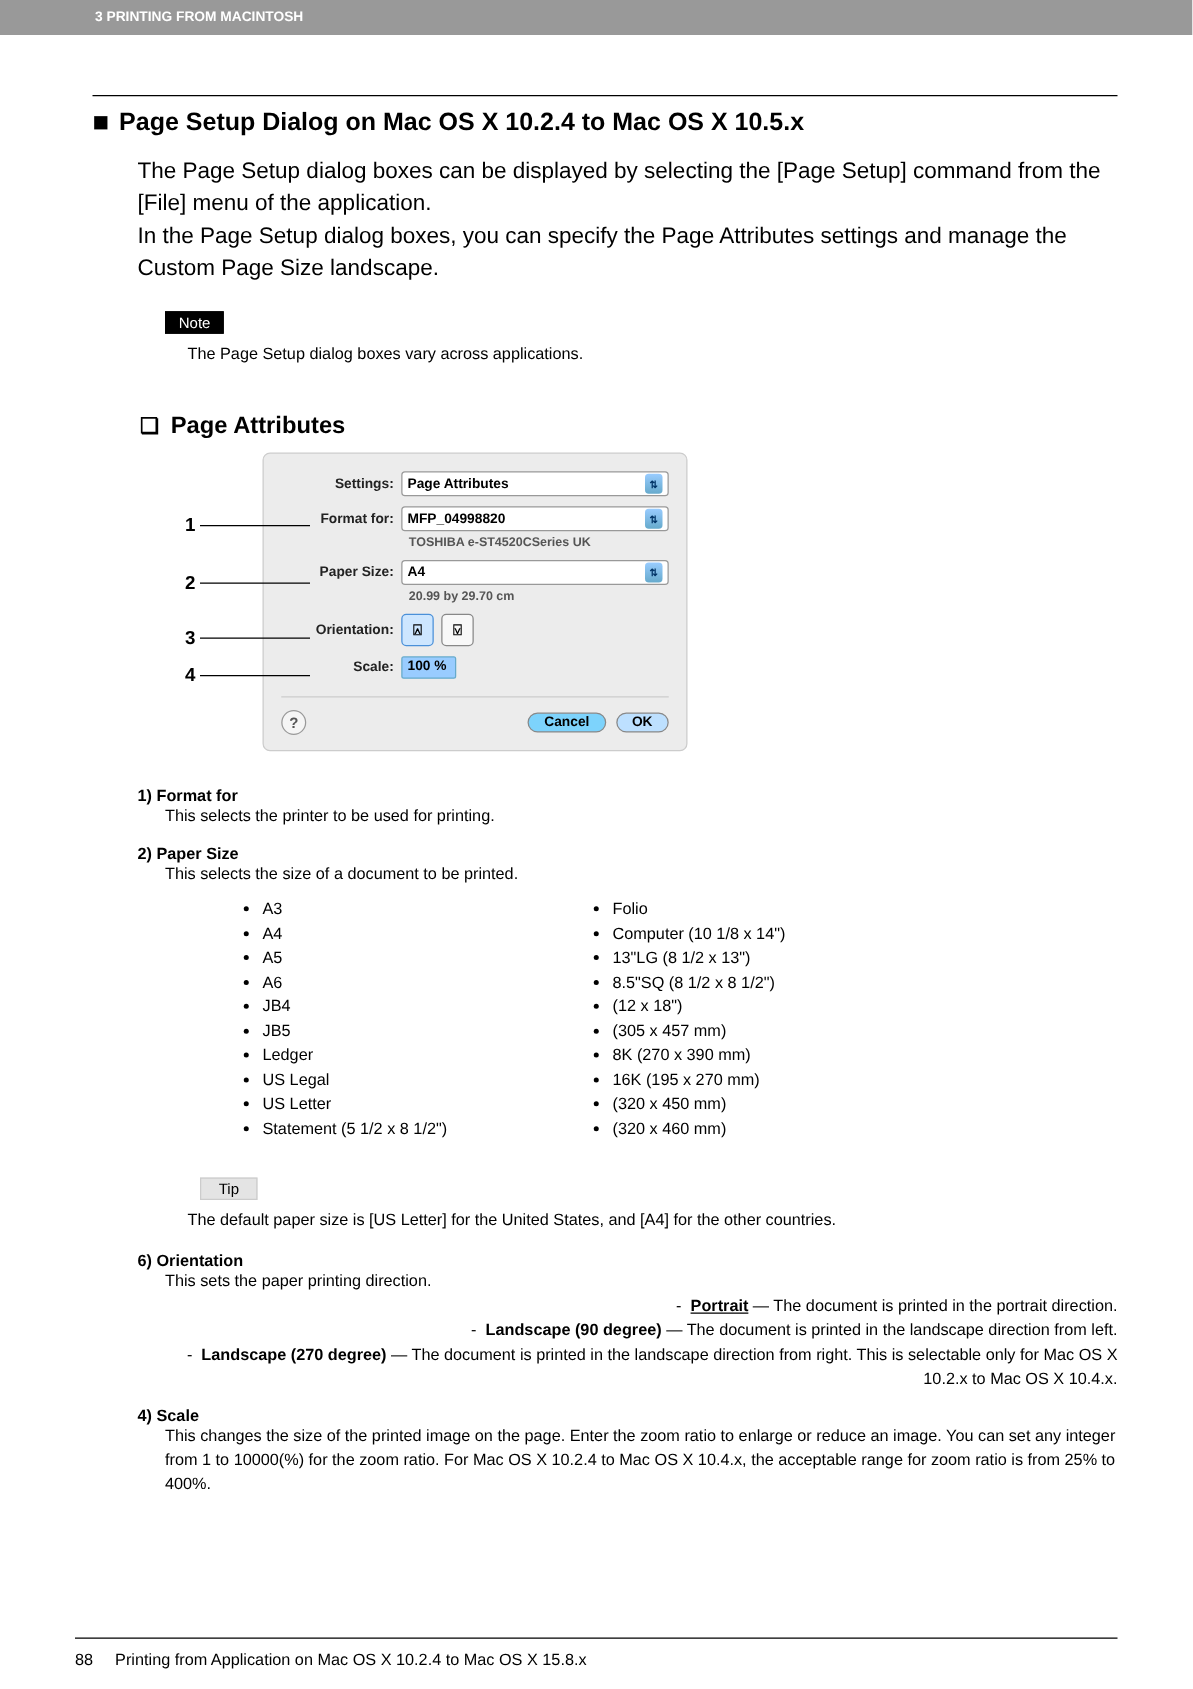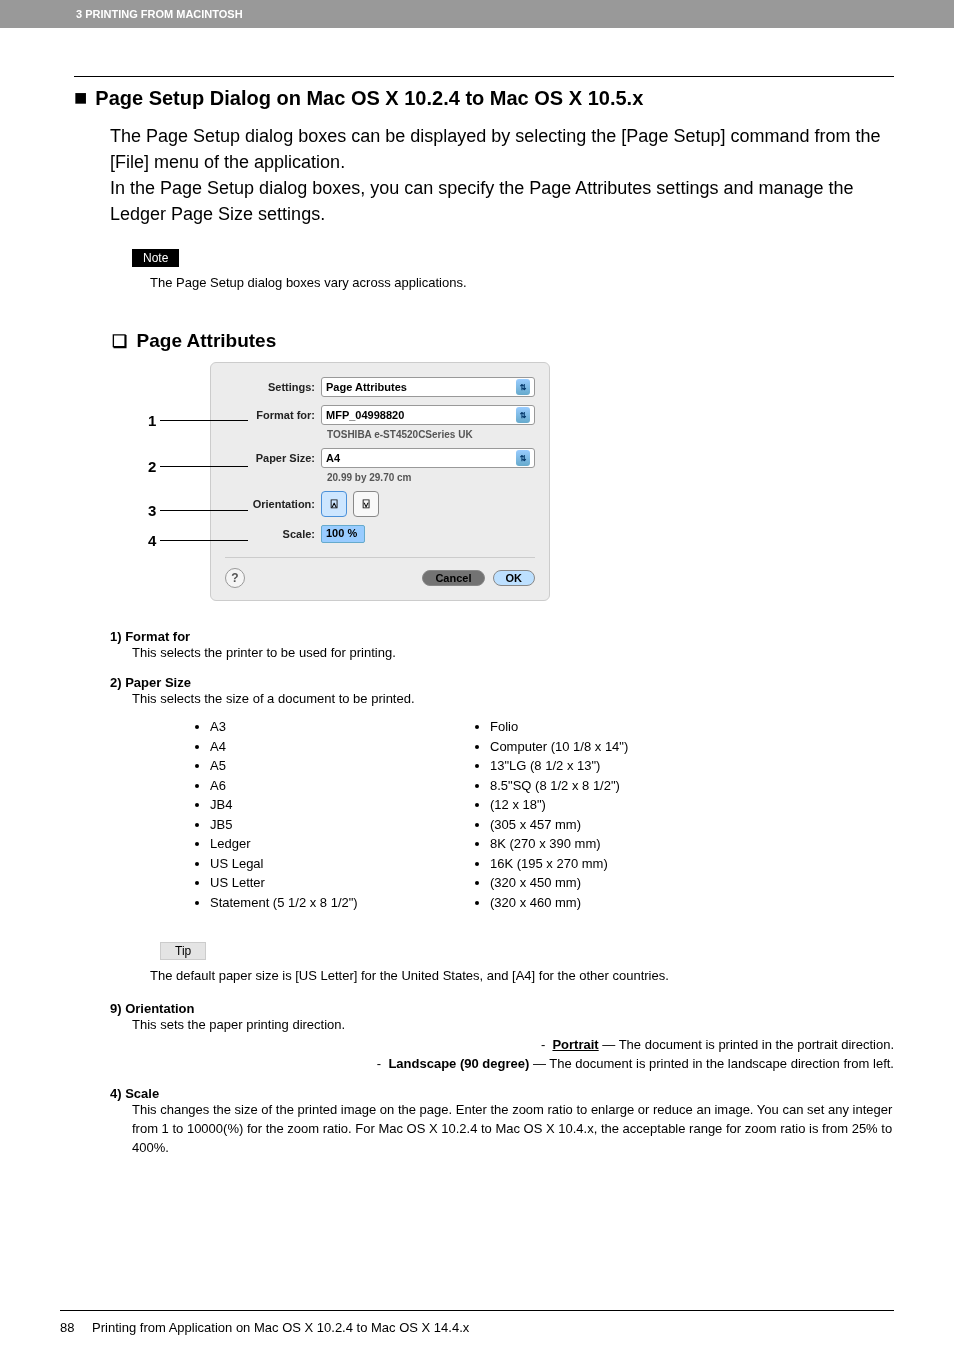--- a/index.html
+++ b/index.html
@@ -159,21 +159,21 @@
     display:flex; align-items:center; justify-content:center;
     font-size:12px;
     background:#f5f5f5;
     color:#555;
   }
   .btn {
     border:1px solid #888;
     border-radius:10px;
     padding:1px 12px;
     font-size:11px;
-    background:#737373;
+    background:#7dd3fc;
   }
   .btn.ok { background:#bde0ff; }
   .callouts {
     position:absolute;
     left:0;
     top:36px;
     font-size:15px;
     font-weight:bold;
   }
   .callouts div { position:absolute; display:flex; align-items:center; }
@@ -242,21 +242,21 @@
   <span>3 PRINTING FROM MACINTOSH</span>
 </div>
 
 <div class="content-wrap">
   <hr class="thin-rule">
   <div class="main-heading">
     <span class="sq">■</span>
     <span>Page Setup Dialog on Mac OS X 10.2.4 to Mac OS X 10.5.x</span>
   </div>
   <p class="intro-text">The Page Setup dialog boxes can be displayed by selecting the [Page Setup] command from the [File] menu of the application.</p>
-  <p class="intro-text" style="margin-top:0">In the Page Setup dialog boxes, you can specify the Page Attributes settings and manage the Ledger Page Size settings.</p>
+  <p class="intro-text" style="margin-top:0">In the Page Setup dialog boxes, you can specify the Page Attributes settings and manage the Custom Page Size landscape.</p>
 
   <div class="note-badge"><span>Note</span></div>
   <p class="note-text">The Page Setup dialog boxes vary across applications.</p>
 
   <div class="sub-heading">
     <span class="boxicon">❏</span>
     <span>Page Attributes</span>
   </div>
 
   
@@ -369,29 +369,30 @@
           <li>(320 x 450 mm)</li>
           <li>(320 x 460 mm)</li>
         </ul>
     </div>
   </div>
 
   <div class="tip-badge"><span>Tip</span></div>
   <p class="tip-text">The default paper size is [US Letter] for the United States, and [A4] for the other countries.</p>
 
   <div class="desc" style="margin-top:18px;">
-    <div class="desc-item-head">9)  Orientation</div>
+    <div class="desc-item-head">6)  Orientation</div>
     <div class="desc-item-body">This sets the paper printing direction.</div>
     <div class="orient-list">
       <div class="oline">-&nbsp;&nbsp;<b class="u">Portrait</b><span> — The document is printed in the portrait direction.</span></div>
       <div class="oline">-&nbsp;&nbsp;<b>Landscape (90 degree)</b><span> — The document is printed in the landscape direction from left.</span></div>
+      <div class="oline">-&nbsp;&nbsp;<b>Landscape (270 degree)</b><span> — The document is printed in the landscape direction from right.  This is selectable only for Mac OS X 10.2.x to Mac OS X 10.4.x.</span></div>
     </div>
 
     <div class="desc-item-head">4)  Scale</div>
     <div class="desc-item-body">This changes the size of the printed image on the page.  Enter the zoom ratio to enlarge or reduce an image. You can set any integer from 1 to 10000(%) for the zoom ratio.  For Mac OS X 10.2.4 to Mac OS X 10.4.x, the acceptable range for zoom ratio is from 25% to 400%.</div>
   </div>
 </div>
 
 <hr class="footer-rule">
 <div class="footer">
   <span class="pn">88</span>
-  <span>Printing from Application on Mac OS X 10.2.4 to Mac OS X 14.4.x</span>
+  <span>Printing from Application on Mac OS X 10.2.4 to Mac OS X 15.8.x</span>
 </div>
 
 </body></html>

